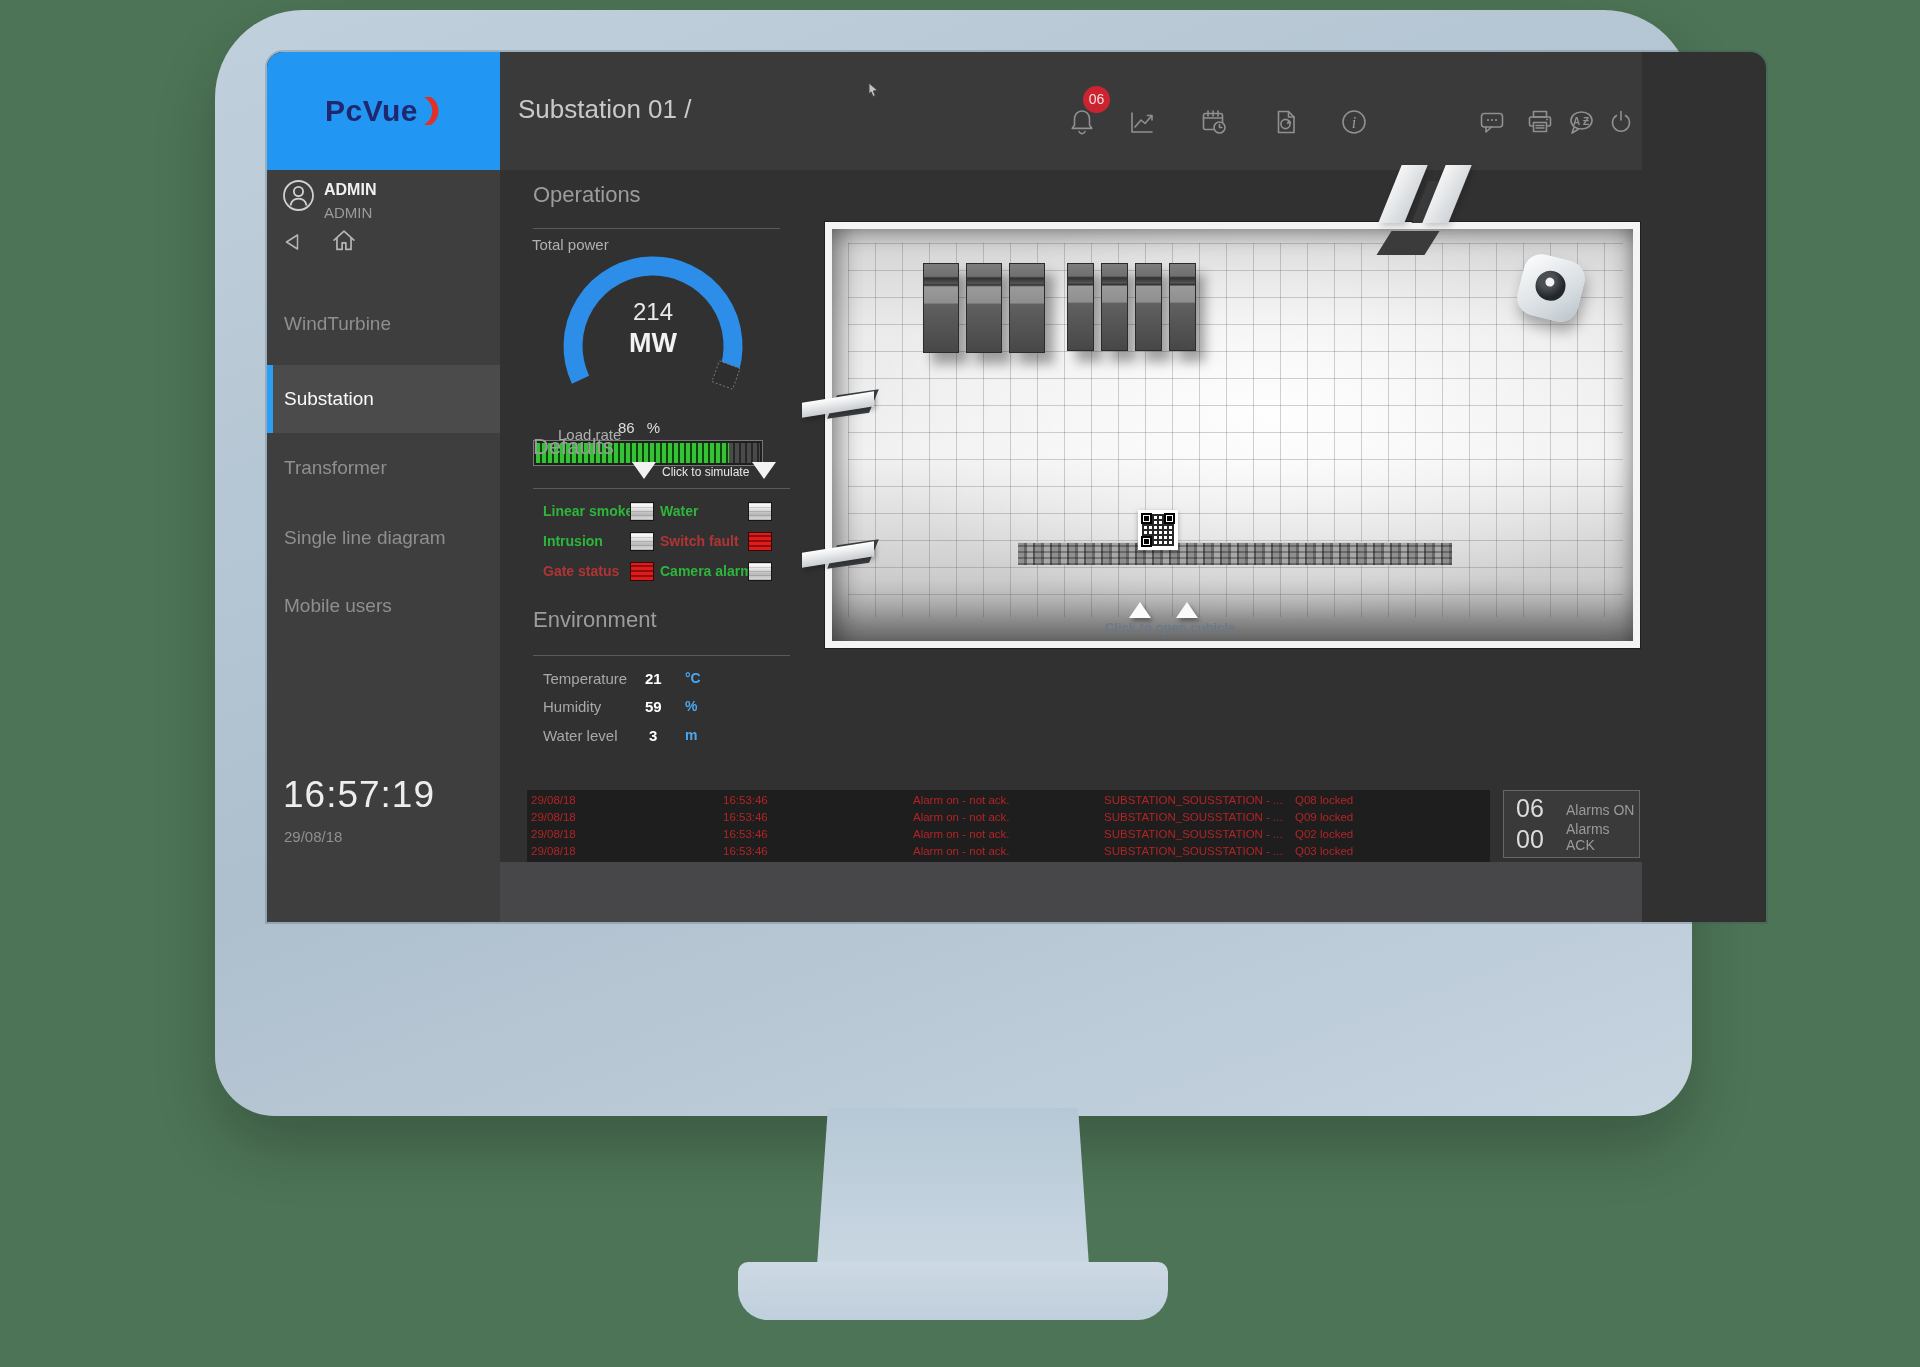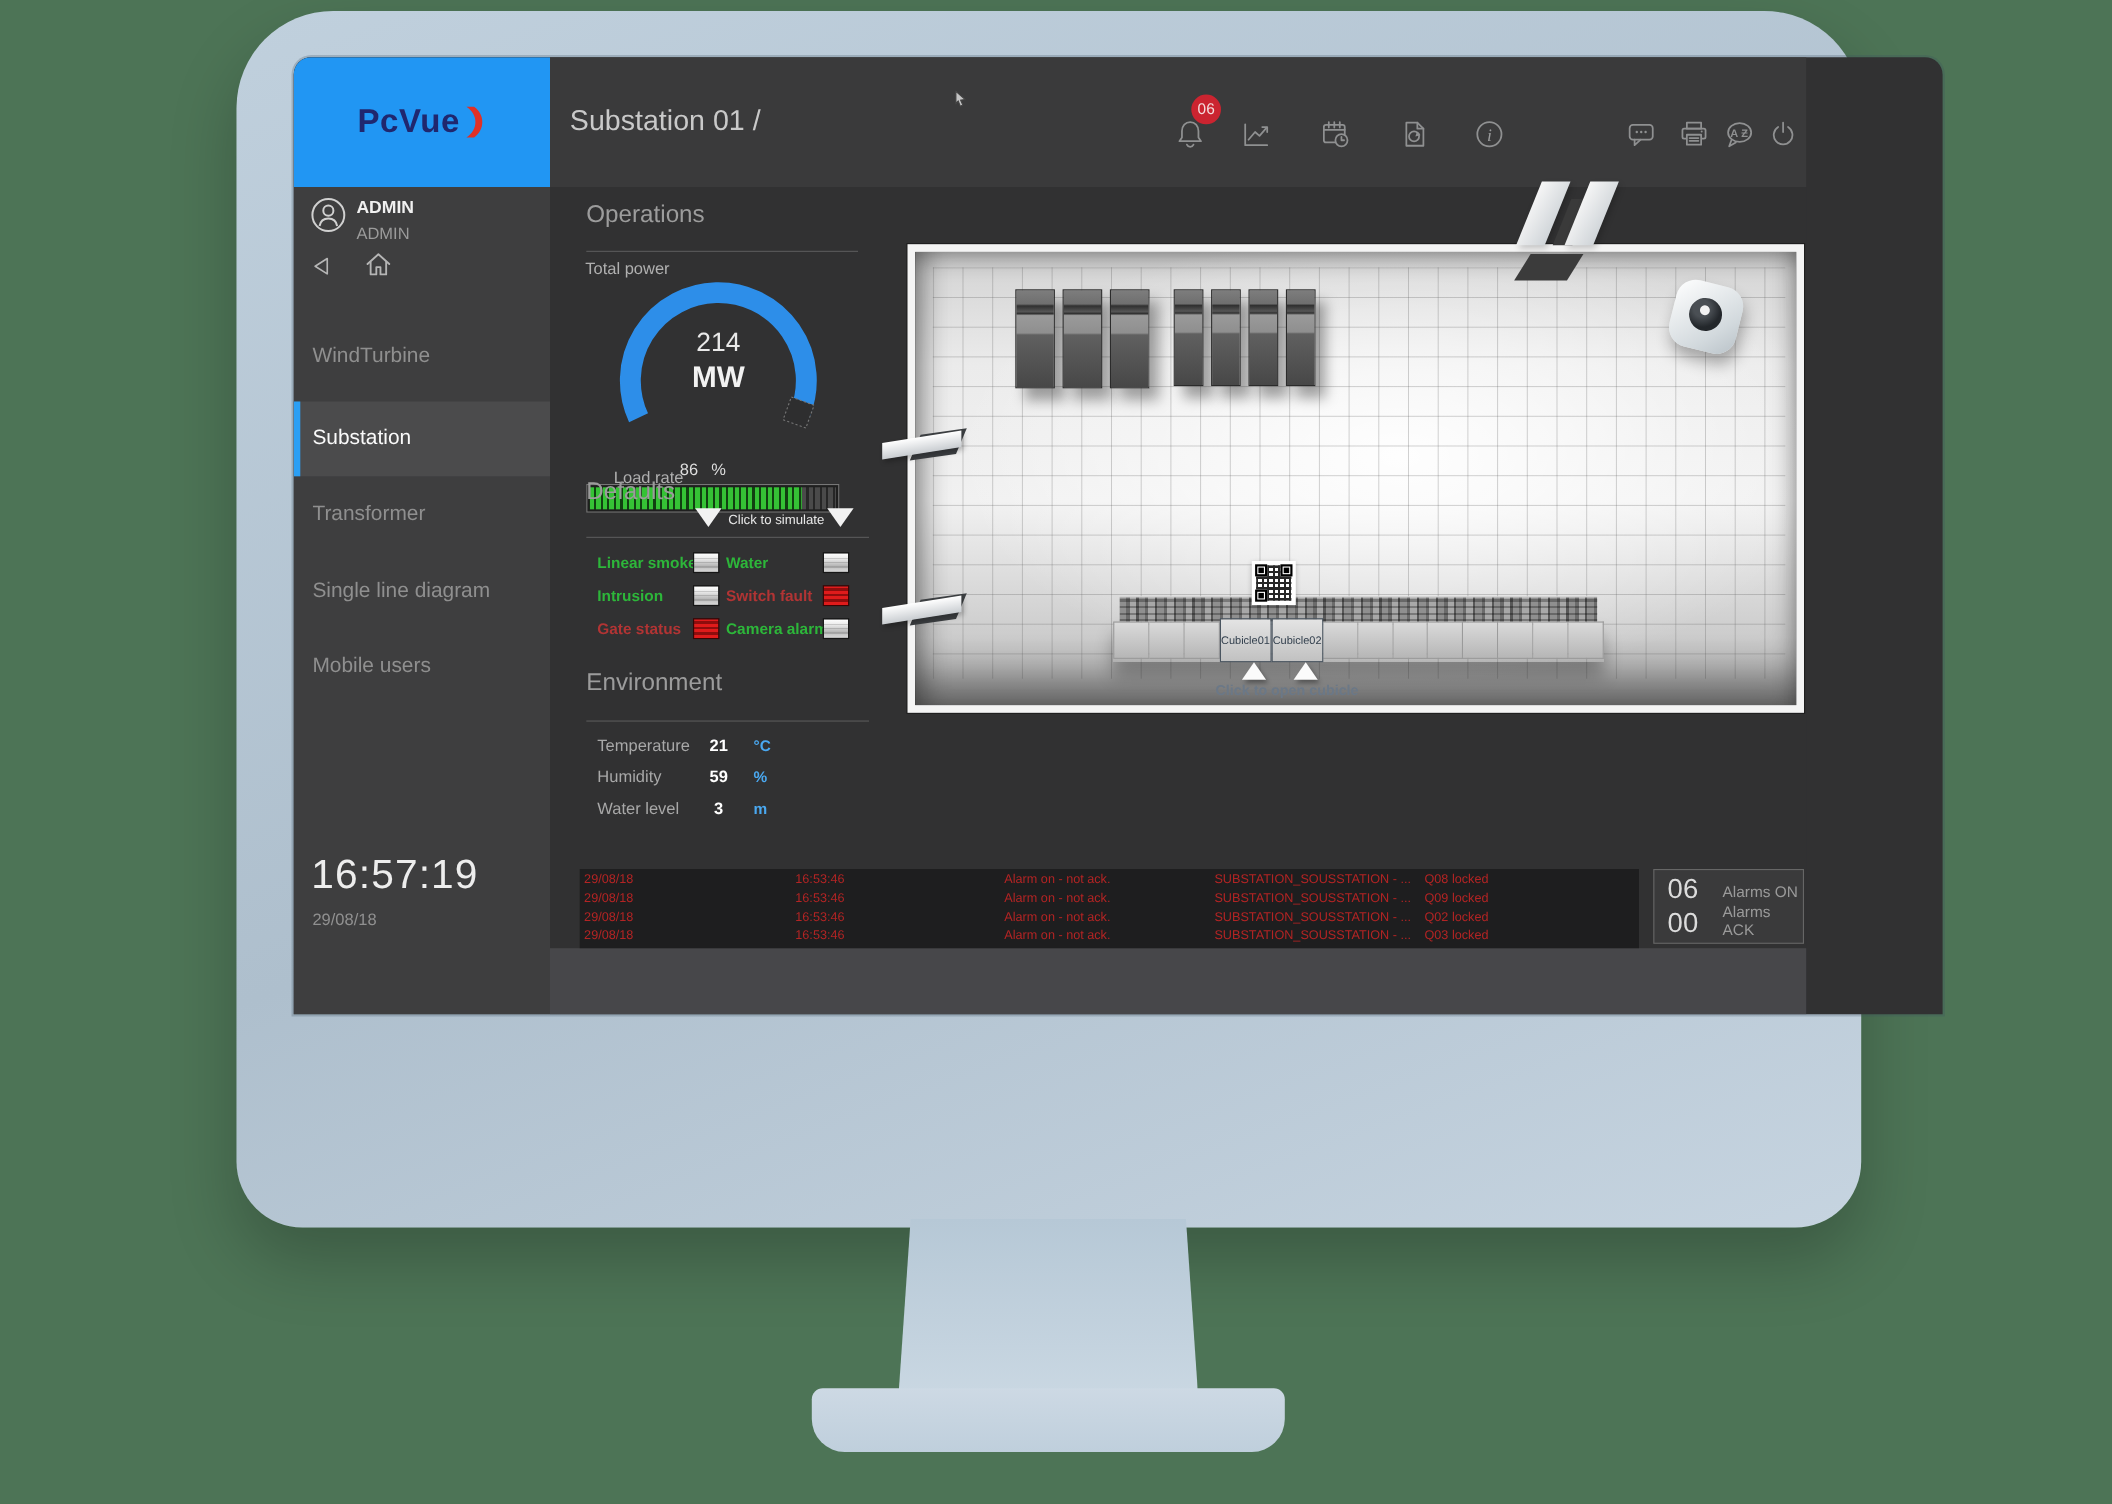--- a/index.html
+++ b/index.html
@@ -369,35 +369,20 @@
 
         <div class="qr" style="left:306px;top:281px;">
           <div class="qr-noise"></div>
           <div class="fp" style="left:3px;top:3px;"></div>
           <div class="fp" style="right:3px;top:3px;"></div>
           <div class="fp" style="left:3px;bottom:3px;"></div>
         </div>
 
         <div class="cubicle-row" style="left:180px;top:313px;">
           <div class="cub-equip"></div>
-          <div class="cub-fronts">
-            <div class="cf"></div>
-            <div class="cf"></div>
-            <div class="cf"></div>
-            <div class="cf lab">Cubicle01</div>
-            <div class="cf lab">Cubicle02</div>
-            <div class="cf"></div>
-            <div class="cf"></div>
-            <div class="cf"></div>
-            <div class="cf"></div>
-            <div class="cf"></div>
-            <div class="cf"></div>
-            <div class="cf"></div>
-            <div class="cf"></div>
-          </div>
         </div>
         <div class="tri-up" style="left:297px;top:373px;"></div>
         <div class="tri-up" style="left:344px;top:373px;"></div>
         <div class="room-caption" style="left:228px;top:391px;font-weight:bold;">Click to open cubicle</div>
       </div>
 
       <div class="alarm-strip">
         <div class="alarm-row" style="top:4px;">
           <span class="a-c1">29/08/18</span>
           <span class="a-c2">16:53:46</span>

